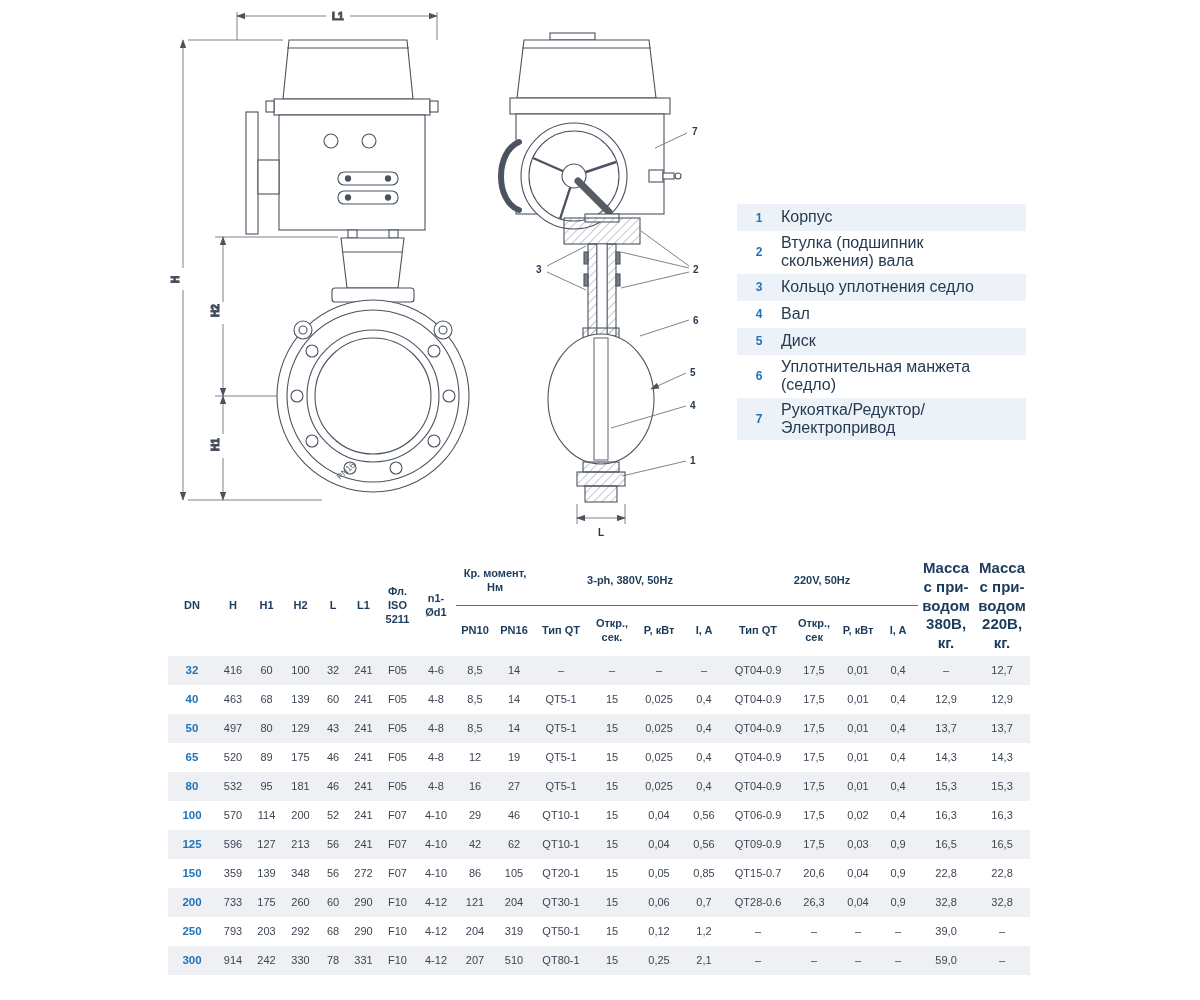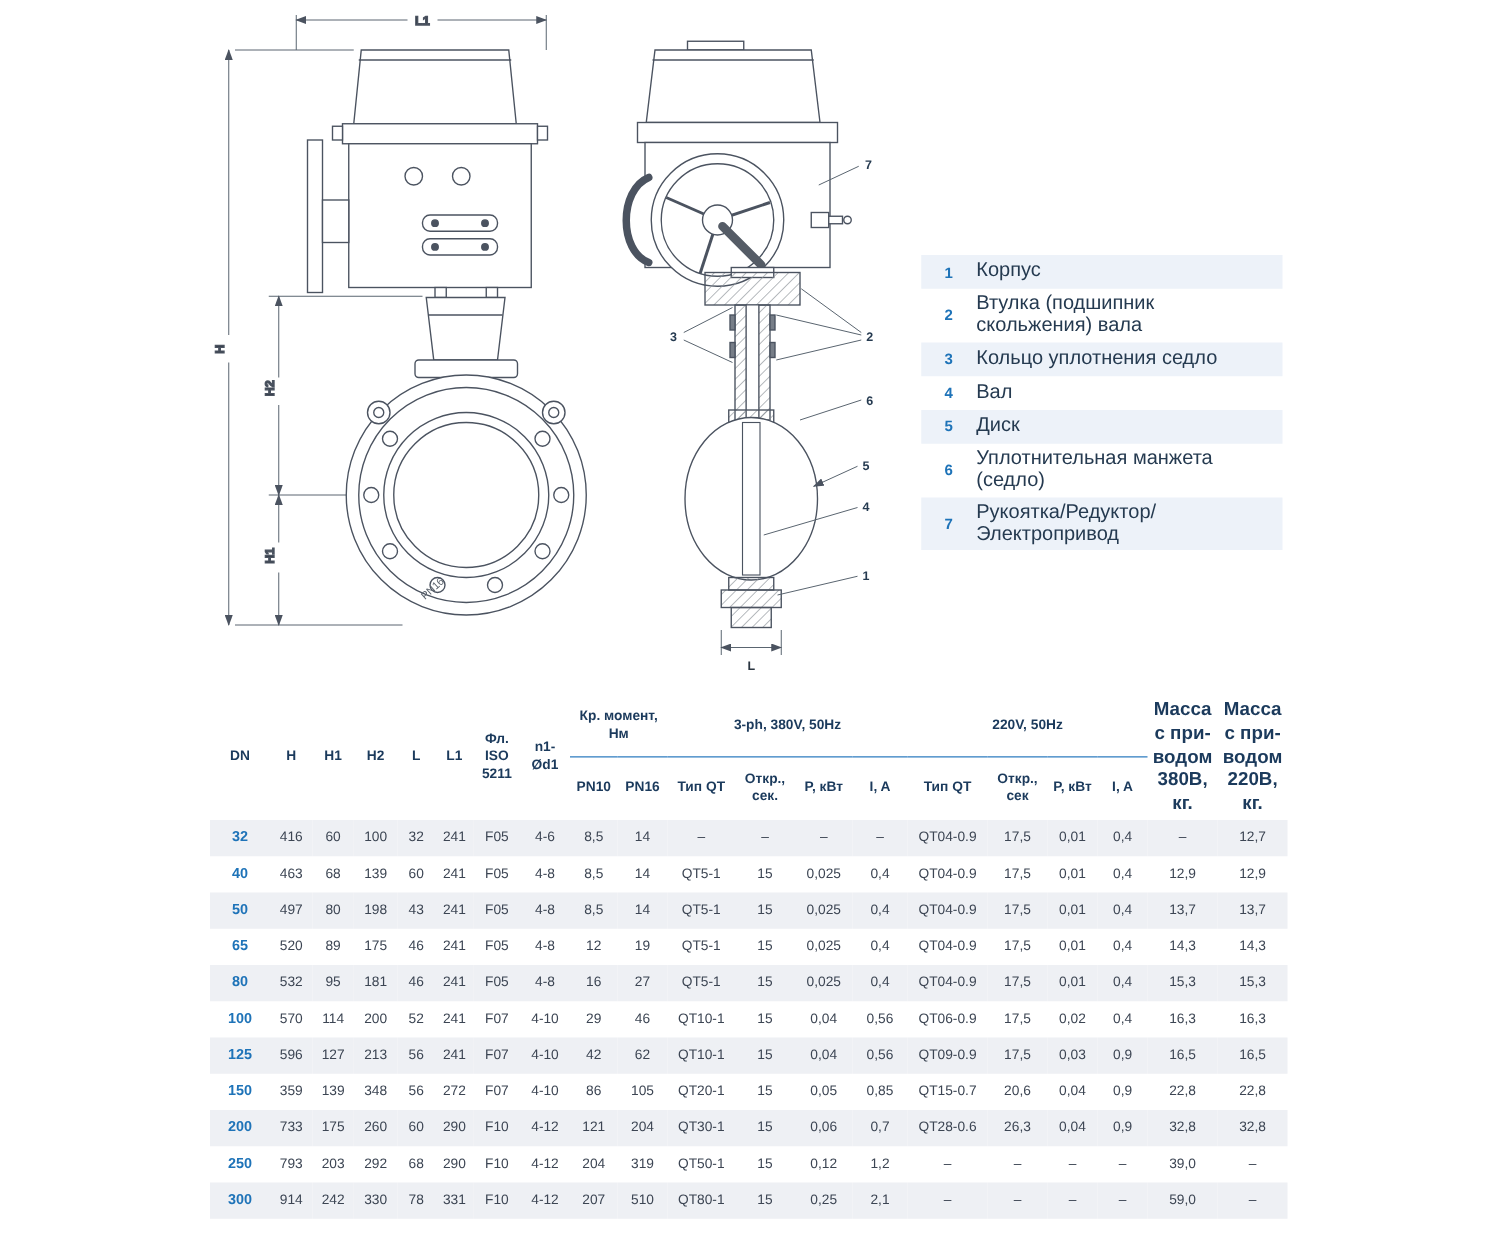--- a/index.html
+++ b/index.html
@@ -335,21 +335,21 @@
             <td>17,5</td>
             <td>0,01</td>
             <td>0,4</td>
             <td>12,9</td>
             <td>12,9</td>
           </tr>
           <tr class="shaded">
             <td class="dn">50</td>
             <td>497</td>
             <td>80</td>
-            <td>198</td>
+            <td>129</td>
             <td>43</td>
             <td>241</td>
             <td>F05</td>
             <td>4-8</td>
             <td>8,5</td>
             <td>14</td>
             <td>QT5-1</td>
             <td>15</td>
             <td>0,025</td>
             <td>0,4</td>

